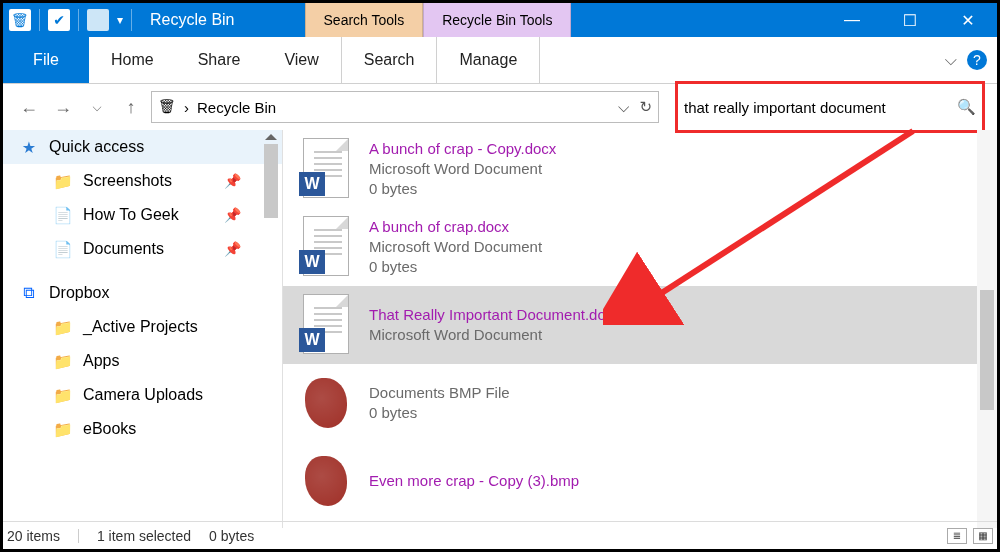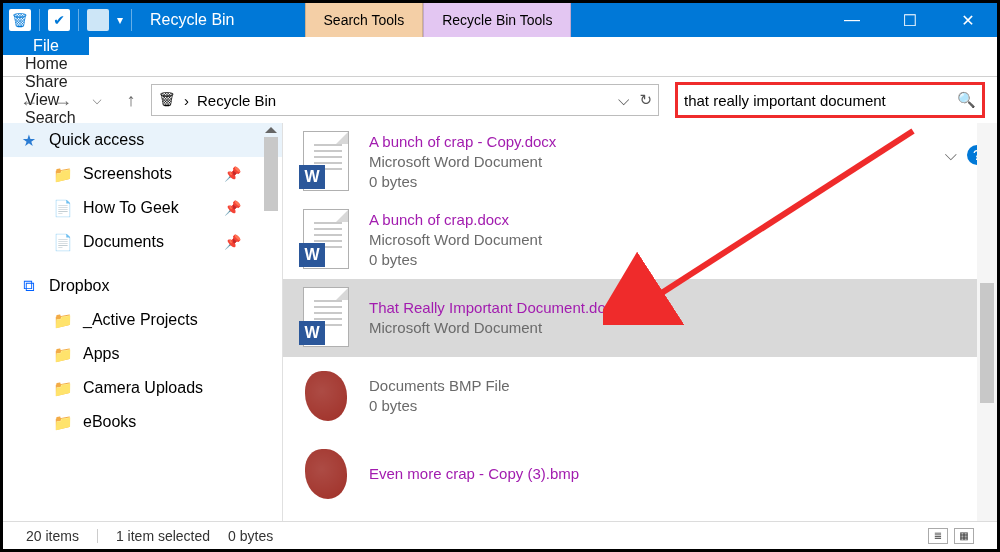--- a/index.html
+++ b/index.html
@@ -7,32 +7,32 @@
 .titlebar { height: 34px; background: #0078d7; display: flex; align-items: stretch; color: #fff; }
 .titlebar-left { display: flex; align-items: center; padding-left: 6px; gap: 8px; }
 .titlebar-icon { width: 22px; height: 22px; display: flex; align-items: center; justify-content: center; background: #fff; border-radius: 2px; font-size: 14px; color: #0078d7; }
 .titlebar-sep { width: 1px; height: 22px; background: rgba(255,255,255,.4); }
 .titlebar-title { padding-left: 10px; font-size: 16px; line-height: 34px; }
 .tooltab { padding: 0 18px; font-size: 14px; color: #000; display: flex; align-items: center; border-left: 1px solid rgba(0,0,0,.15); border-right: 1px solid rgba(0,0,0,.15);}
 .tooltab.search { background: #f4cfa6; }
 .tooltab.recycle { background: #e3c6f2; }
 .titlebar-controls { margin-left: auto; display: flex; }
 .win-btn { width: 58px; color: #fff; font-size: 16px; display: flex; align-items: center; justify-content: center; }
-.ribbon { height: 40px; display: flex; align-items: stretch; border-bottom: 1px solid #d0d0d0; flex-direction: column; }
+.ribbon { height: 47px; display: flex; align-items: stretch; border-bottom: 1px solid #d0d0d0; }
 .file-tab { background: #0078d7; color: #fff; width: 86px; display: flex; align-items: center; justify-content: center; font-size: 16px; }
 .ribbon-tab { padding: 0 22px; display: flex; align-items: center; font-size: 16px; color: #222; }
 .ribbon-sep { width: 1px; background: #d0d0d0; }
 .ribbon-right { margin-left: auto; display: flex; align-items: center; padding-right: 10px; gap: 10px; }
 .help-icon { width: 20px; height: 20px; border-radius: 50%; background: #0078d7; color: #fff; font-size: 14px; display:flex;align-items:center;justify-content:center;}
 .navbar { height: 46px; display: flex; align-items: center; padding: 0 12px; gap: 6px; }
 .nav-btn { width: 28px; height: 28px; display:flex;align-items:center;justify-content:center; color:#666; font-size:18px;}
 .addressbar { flex: 1; height: 32px; border: 1px solid #bcbcbc; display: flex; align-items: center; padding: 0 6px; gap: 8px; font-size: 15px;}
 .addr-icon { width:18px;height:18px; font-size:14px;}
 .addr-right { margin-left:auto; display:flex; align-items:center; gap:10px; color:#555;}
-.searchbox { width: 310px; height: 36px; border: 3px solid #ef2b2b; display:flex; align-items:center; padding:0 6px; margin-left:10px; font-size:15px;}
+.searchbox { width: 310px; height: 52px; border: 3px solid #ef2b2b; display:flex; align-items:center; padding:0 6px; margin-left:10px; font-size:15px;}
 .searchbox input { flex:1; border:none; outline:none; font-size:15px; }
 .content { display:flex; height: calc(100% - 34px - 40px - 46px - 28px); }
 .sidebar { width: 280px; border-right: 1px solid #e0e0e0; position:relative; overflow:hidden;}
 .sidebar-scroll { position:absolute; top:4px; right:2px; width:18px; height:100%; }
 .sidebar-scroll::before{content:"";display:block;margin:0 auto; width:0;height:0;border-left:6px solid transparent;border-right:6px solid transparent;border-bottom:6px solid #666;}
 .sb-thumb{ width:14px; height:74px; background:#c8c8c8; margin:4px auto;}
 .sb-item { display:flex; align-items:center; height:34px; padding-left:26px; font-size:16px; gap:10px; }
 .sb-item.header { background:#e9f3fb; padding-left:16px;}
 .sb-item.child { padding-left:50px;}
 .sb-icon{ width:20px; text-align:center; font-size:16px;}
@@ -48,21 +48,21 @@
 .doc-page::before{content:"";position:absolute;top:0;right:0;width:12px;height:12px;background:linear-gradient(135deg,#fff 49%, #d8d8d8 51%);}
 .doc-lines{position:absolute; left:10px; top:12px; right:6px;}
 .doc-lines div{height:2px;background:#c9c9c9;margin-bottom:4px;}
 .word-badge{position:absolute; left:0; bottom:4px; width:26px; height:24px; background:#2b579a; color:#fff; font-weight:bold; font-size:16px; display:flex;align-items:center;justify-content:center;}
 .file-text{ display:flex; flex-direction:column; line-height:1.35; font-size:15px;}
 .file-name{ color:#a21caf;}
 .file-type{ color:#6a6a6a;}
 .file-size{ color:#6a6a6a;}
 .bmp-icon{ position:relative;}
 .bmp-blob{ position:absolute; inset:6px; background:radial-gradient(circle at 40% 40%, #fff2, #0000), #a03028; border-radius:40% 50% 45% 55%;}
-.statusbar { position:absolute; bottom:0; left:0; right:0; height:28px; border-top:1px solid #dcdcdc; display:flex; align-items:center; padding:0 23px; font-size:14px; color:#333; gap:18px;}
+.statusbar { position:absolute; bottom:0; left:0; right:0; height:28px; border-top:1px solid #dcdcdc; display:flex; align-items:center; padding:0 4px; font-size:14px; color:#333; gap:18px;}
 .statusbar .sep{width:1px;height:14px;background:#ccc;}
 .status-right{margin-left:auto; display:flex; gap:6px;}
 .view-btn{width:20px;height:16px;border:1px solid #aaa; display:flex;align-items:center;justify-content:center;font-size:10px;}
 .arrow-annotation { position:absolute; pointer-events:none; }
 </style>
 </head>
 <body>
 
 <div class="titlebar">
   <div class="titlebar-left">

